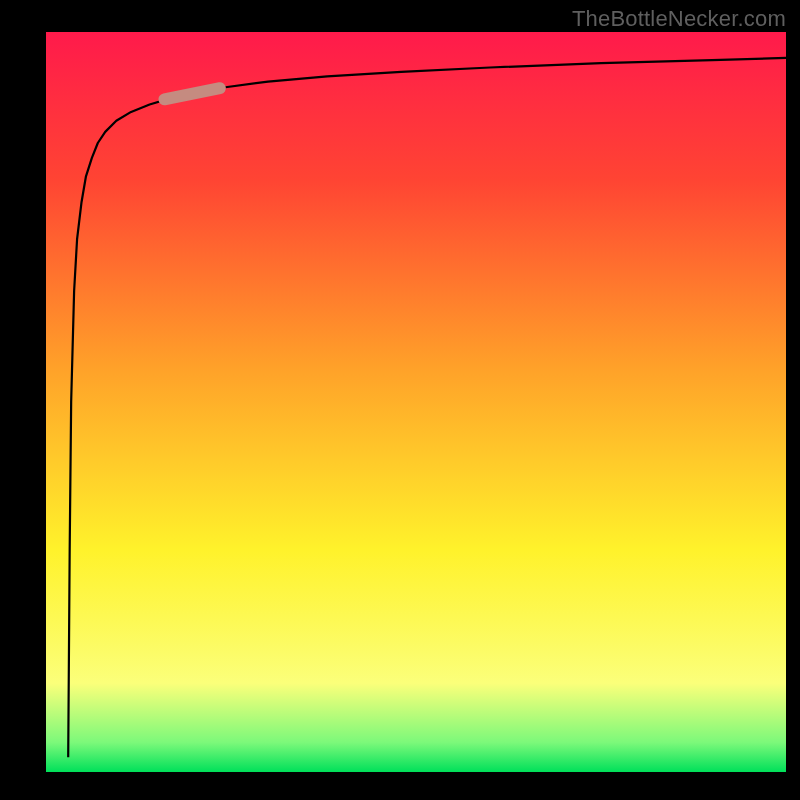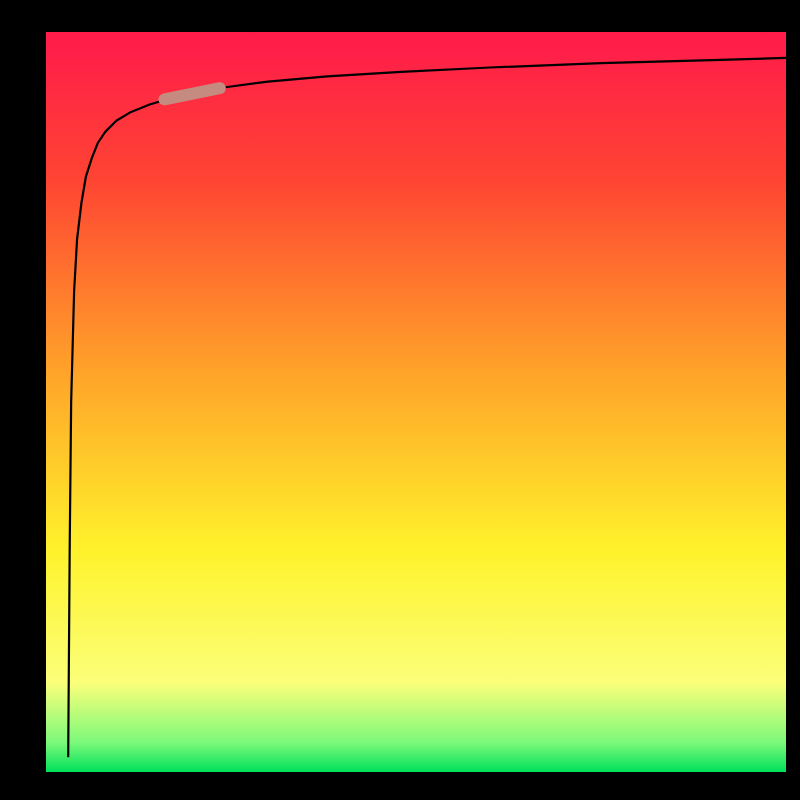--- a/index.html
+++ b/index.html
@@ -31,20 +31,21 @@
     background: #000;
   }
   .plot-area svg {
     display: block;
   }
 </style>
 </head>
 <body>
 
 <div class="wrap">
+  <div class="watermark">TheBottleNecker.com</div>
 
   <div class="plot-area" style="left: 46px; top: 32px; width: 740px; height: 740px;">
     <svg xmlns="http://www.w3.org/2000/svg" width="740" height="740" viewBox="0 0 740 740">
         <defs>
           <linearGradient id="bg-grad" x1="0" y1="0" x2="0" y2="1">
             <stop offset="0%" stop-color="#ff1a4b"></stop>
             <stop offset="20%" stop-color="#ff4433"></stop>
             <stop offset="45%" stop-color="#ffa029"></stop>
             <stop offset="70%" stop-color="#fff22b"></stop>
             <stop offset="88%" stop-color="#fbff7a"></stop>

